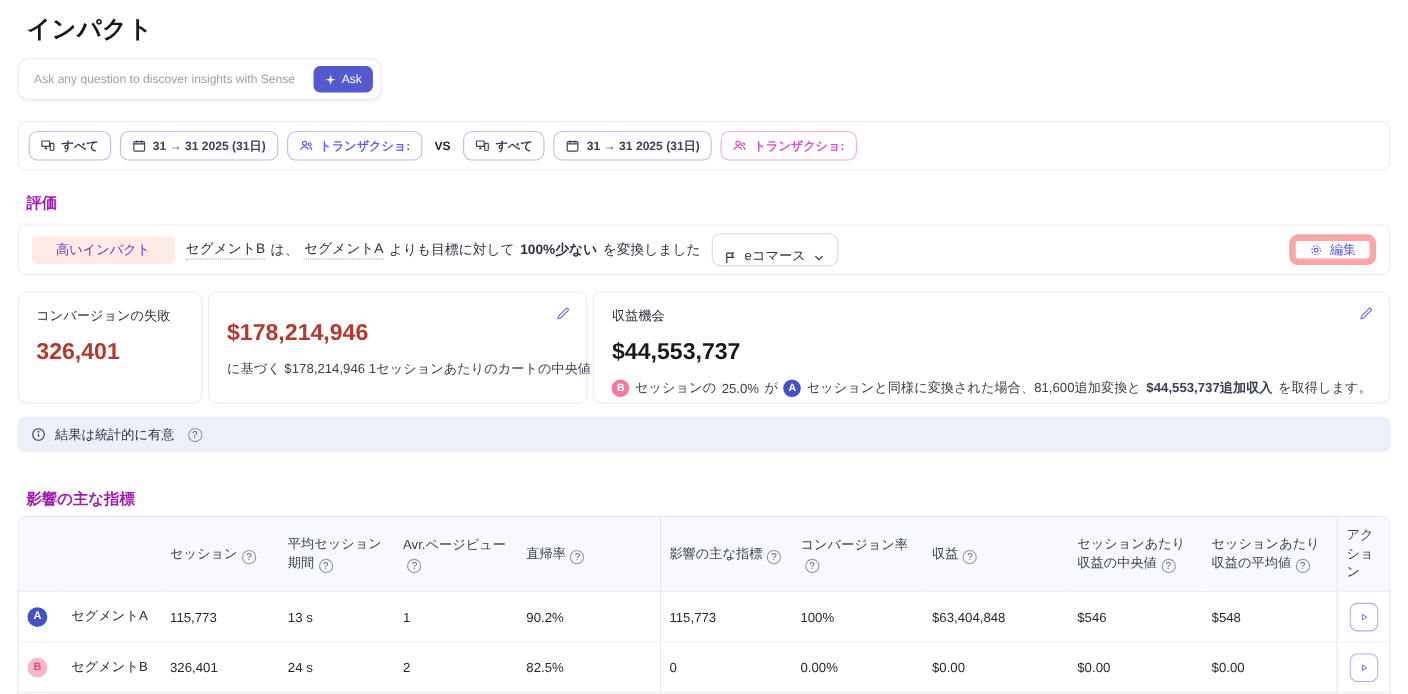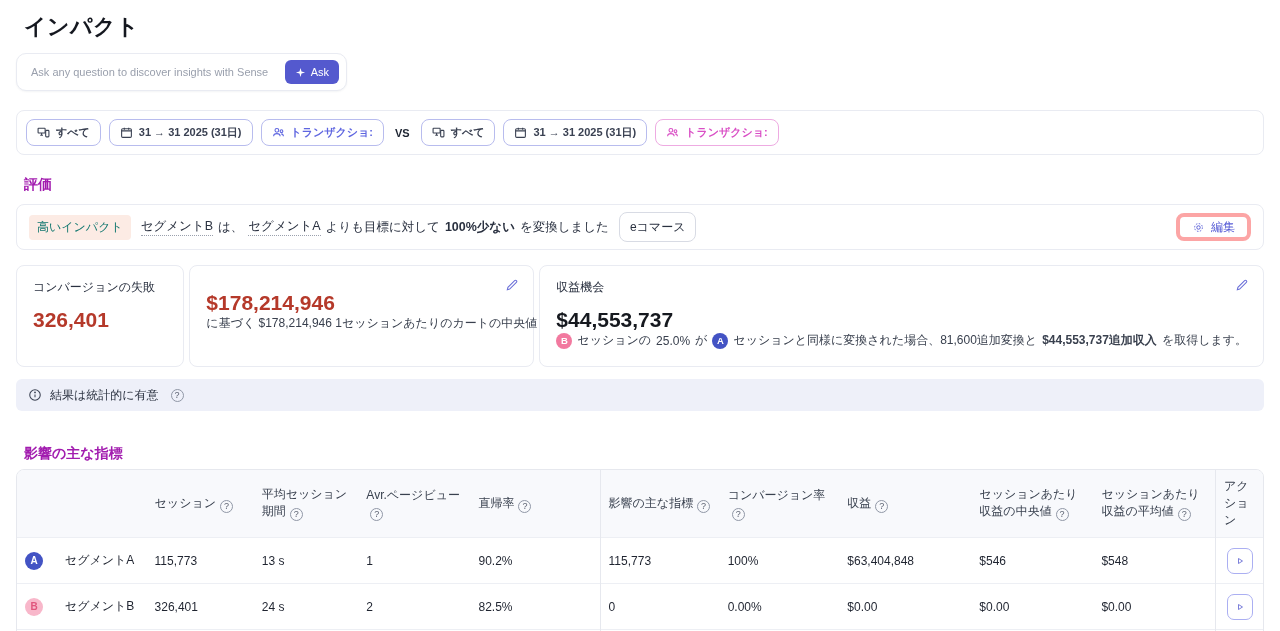--- a/index.html
+++ b/index.html
@@ -24,40 +24,40 @@
           align-items:center; gap:6px; padding:0 10px; font-size:11px; font-weight:700; color:#3a4152; cursor:pointer; white-space:nowrap; }
   .chip svg { width:13px; height:13px; flex:0 0 auto; }
   .chip.audience { color:#5f66e0; }
   .chip.audience.pink { color:#d94fc5; border-color:#eeabe2; }
   .vs { font-size:11px; font-weight:700; color:#1c2330; margin:0 3px; }
 
   .section-h { font-size:14px; font-weight:700; color:#a21caf; margin:21px 8px 0; }
 
   .banner { margin-top:10px; border:1px solid #e9ebf2; border-radius:8px; height:46px; display:flex;
             align-items:center; gap:10px; padding:0 12px; background:#fff; }
-  .impact-badge { background:#fcebe4; color:#0f766e; font-size:12px; padding:4px 8px; border-radius:4px; white-space:nowrap; }
+  .impact-badge { background:#fcebe4; color:#6d28d9; font-size:12px; padding:4px 22px; border-radius:4px; white-space:nowrap; }
   .statement { font-size:12.5px; color:#2a3140; display:inline-flex; align-items:center; gap:5px; white-space:nowrap; }
   .dotted { border-bottom:1px dotted #9aa0ad; }
   .goal-select { border:1px solid #d8dbe4; border-radius:8px; height:30px; padding:0 10px; display:inline-flex;
-                 gap:6px; align-items:flex-start; font-size:12px; color:#2a3140; background:#fff; cursor:pointer;flex-direction:column; }
+                 gap:6px; align-items:flex-end; font-size:12px; color:#2a3140; background:#fff; cursor:pointer; }
   .goal-select svg { width:13px; height:13px; }
-  .edit-btn { margin-left:auto; border:4px solid #fca5a5; color:#575dd6; border-radius:8px; height:28px; padding:0 12px;
+  .edit-btn { margin-left:auto; border:6px solid #fca5a5; color:#575dd6; border-radius:8px; height:28px; padding:0 12px;
               display:inline-flex; align-items:center; gap:6px; font-size:12px; background:#fff; cursor:pointer; }
   .edit-btn svg { width:13px; height:13px; }
 
   .cards { margin-top:15px; display:flex; gap:5px; height:102px; }
   .card { border:1px solid #e9ebf2; border-radius:8px; padding:13px 16px; position:relative; background:#fff; }
   .card.c1 { width:172px; }
   .card.c2 { width:345px; }
   .card.c3 { flex:1; }
   .card-title { font-size:12px; color:#2a3140; }
   .card-value { margin-top:12px; font-size:21px; font-weight:700; }
   .red { color:#b5392a; }
   .dark { color:#16191f; }
-  .card-note { font-size:12px; color:#39404e; display:flex; align-items:center; gap:5px; white-space:nowrap; }
+  .card-note { margin-top:12px; font-size:12px; color:#39404e; display:flex; align-items:center; gap:5px; white-space:nowrap; }
   .blue-val { color:#5b63d3; }
   .pencil { position:absolute; top:12px; right:14px; color:#6a6fd8; cursor:pointer; }
   .pencil svg { width:14px; height:14px; }
   .mini-badge { width:16px; height:16px; border-radius:50%; color:#fff; font-size:9.5px; font-weight:700;
                 display:inline-flex; align-items:center; justify-content:center; flex:0 0 auto; }
   .mini-badge.a { background:#4353c4; }
   .mini-badge.b { background:#f2799f; }
 
   .sig { margin-top:12px; background:#eef0f9; border-radius:6px; height:32px; display:flex; align-items:center;
          gap:8px; padding:0 12px; font-size:12px; color:#2a3140; }

